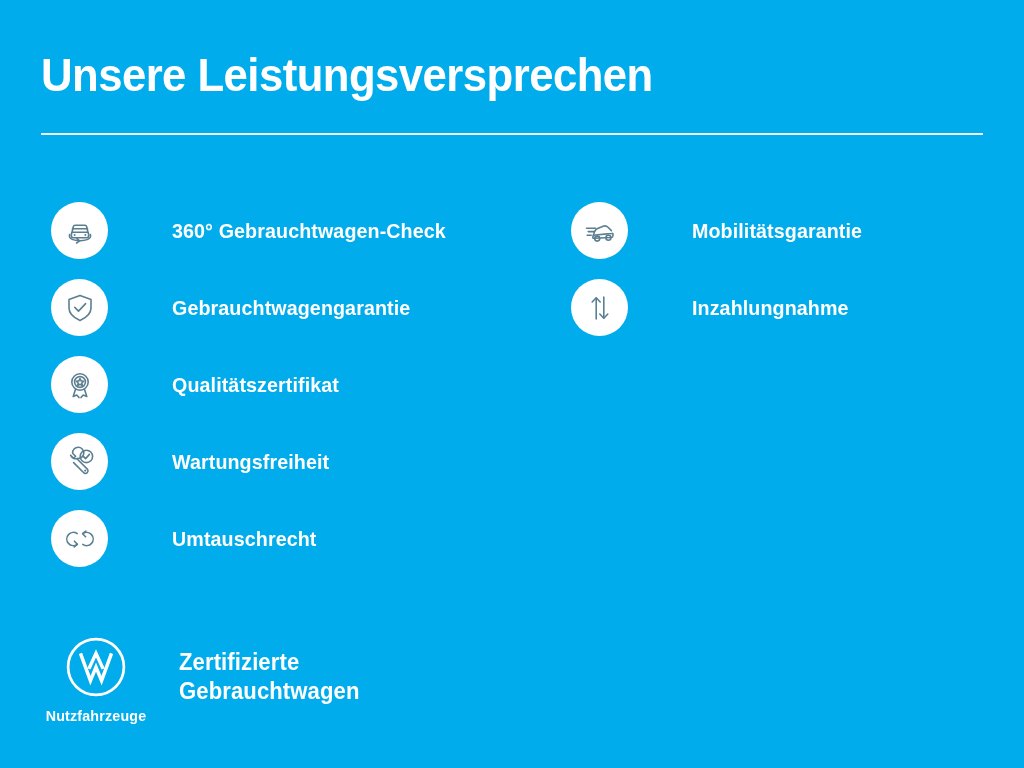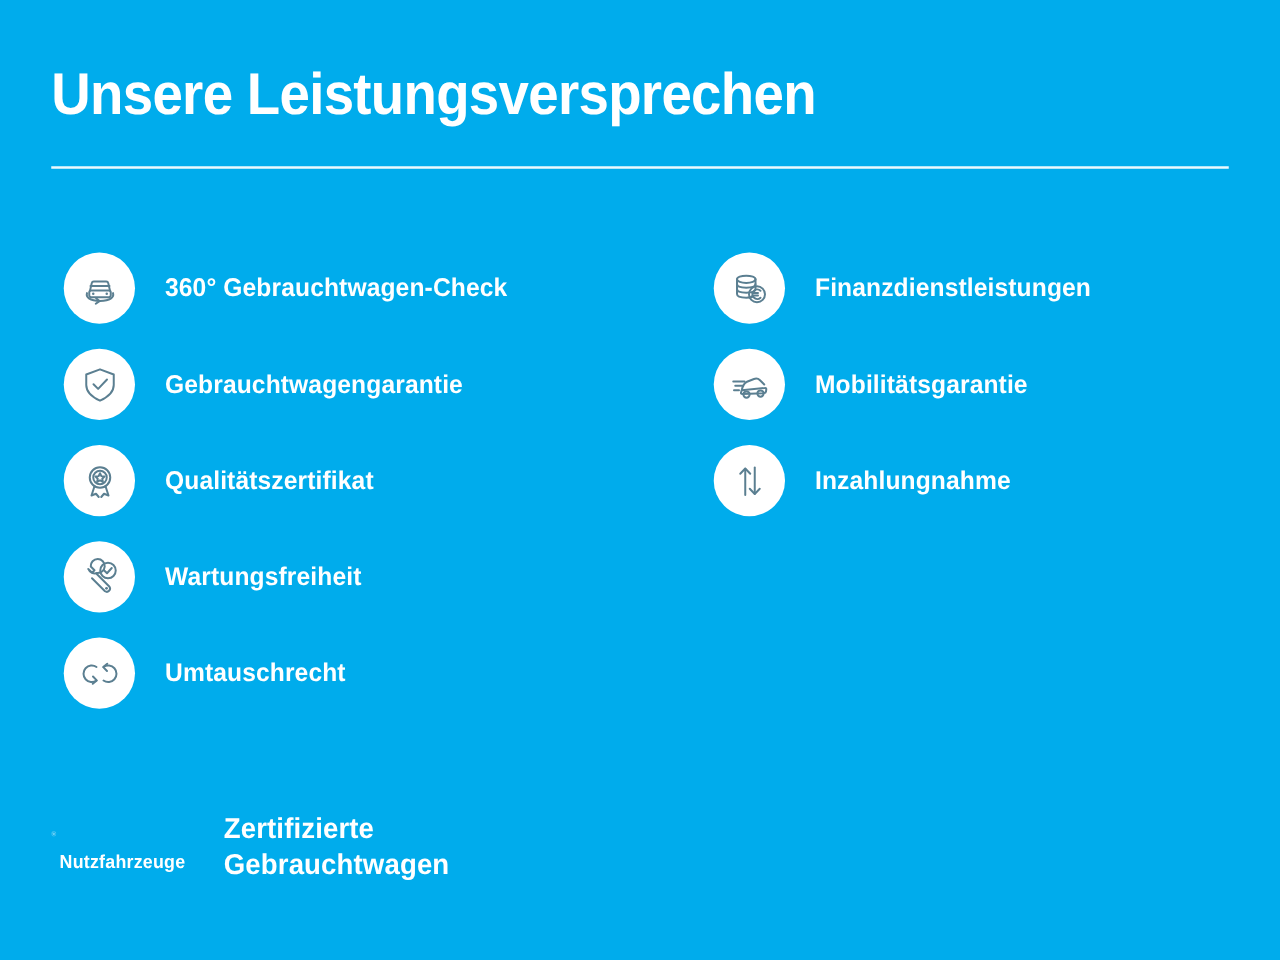--- a/index.html
+++ b/index.html
@@ -54,20 +54,21 @@
   }
   #column-left  { left: 51px;  }
   #column-right { left: 571px; }
 
   .benefit-item {
     position: relative;
     height: 57px;
     margin-bottom: 20px;
     display: flex;
     align-items: center;
+    gap: 40px;
   }
   .benefit-icon {
     flex: 0 0 auto;
     width: 57px;
     height: 57px;
     border-radius: 50%;
     background: #ffffff;
     display: flex;
     align-items: center;
     justify-content: center;
@@ -104,22 +105,22 @@
     position: absolute;
     left: 41px;
     top: 636px;
     display: flex;
     align-items: flex-start;
   }
   #logo-block {
     width: 110px;
     position: relative;
     display: flex;
-    flex-direction: row;
-    align-items: flex-end;
+    flex-direction: column;
+    align-items: center;
   }
   #vw-roundel {
     width: 62px;
     height: 62px;
     display: block;
   }
   #vw-roundel .ring {
     fill: none;
     stroke: #ffffff;
     stroke-width: 4.4;
@@ -223,35 +224,20 @@
           <path d="M22.6 14.8 L19.6 11.7 L22.8 9"></path>
         </svg>
       </div>
       <div class="benefit-label">Umtauschrecht</div>
     </div>
 
   </div>
 
   <div class="column" id="column-right">
 
-    <div class="benefit-item">
-      <div class="benefit-icon">
-        <svg viewBox="0 0 34 34">
-          <ellipse cx="14" cy="9.4" rx="7.4" ry="2.9"></ellipse>
-          <path d="M6.6 9.4 V13.2 Q6.6 16.1 14 16.1 Q21.4 16.1 21.4 13.2 V9.4"></path>
-          <path d="M6.6 13.4 V17.2 Q6.6 20.1 14 20.1 Q21.4 20.1 21.4 17.2 V13.4"></path>
-          <path d="M6.6 17.4 V21.2 Q6.6 24.1 14 24.1 Q17.2 24.1 19.2 23.4"></path>
-          <circle cx="22.6" cy="21.4" r="6.4"></circle>
-          <path d="M25.4 18.6 A3.8 3.8 0 1 0 25.4 24.2"></path>
-          <line x1="18.8" y1="20.4" x2="23.4" y2="20.4"></line>
-          <line x1="18.8" y1="22.4" x2="23.4" y2="22.4"></line>
-        </svg>
-      </div>
-      <div class="benefit-label">Finanzdienstleistungen</div>
-    </div>
 
 
     <div class="benefit-item">
       <div class="benefit-icon">
         <svg viewBox="0 0 34 34">
           <path d="M10.4 21.2 Q11.6 15.6 14.6 14.4 L20.2 12.2 Q23 11.2 25 13.2 L28.4 16.6"></path>
           <path d="M10.4 21.2 L28.8 19.4 Q30.2 19.2 30 20.6 L29.8 22.2 Q29.6 23.4 28.2 23.5 L10.8 24.2 Q9.6 24.2 9.8 23 Z"></path>
           <circle cx="14.2" cy="24.6" r="2.5"></circle>
           <circle cx="25.4" cy="23.8" r="2.5"></circle>
           <line x1="3.6" y1="14.2" x2="12.6" y2="14.2"></line>

